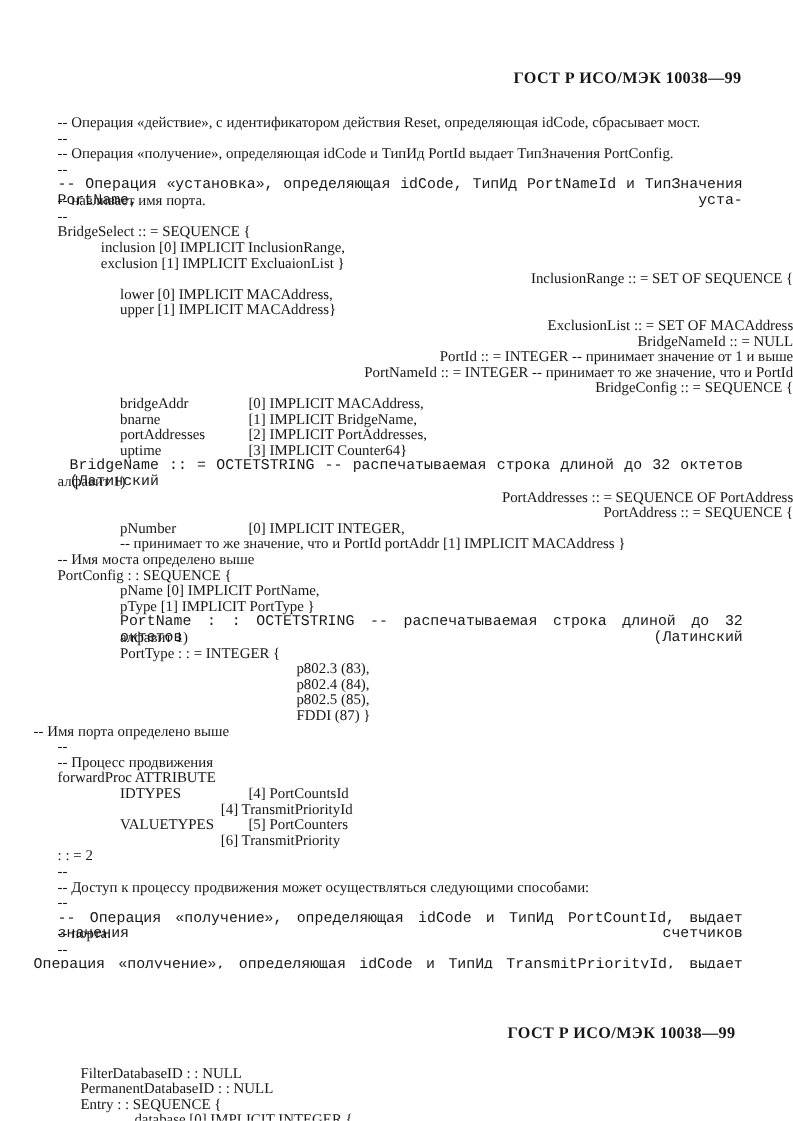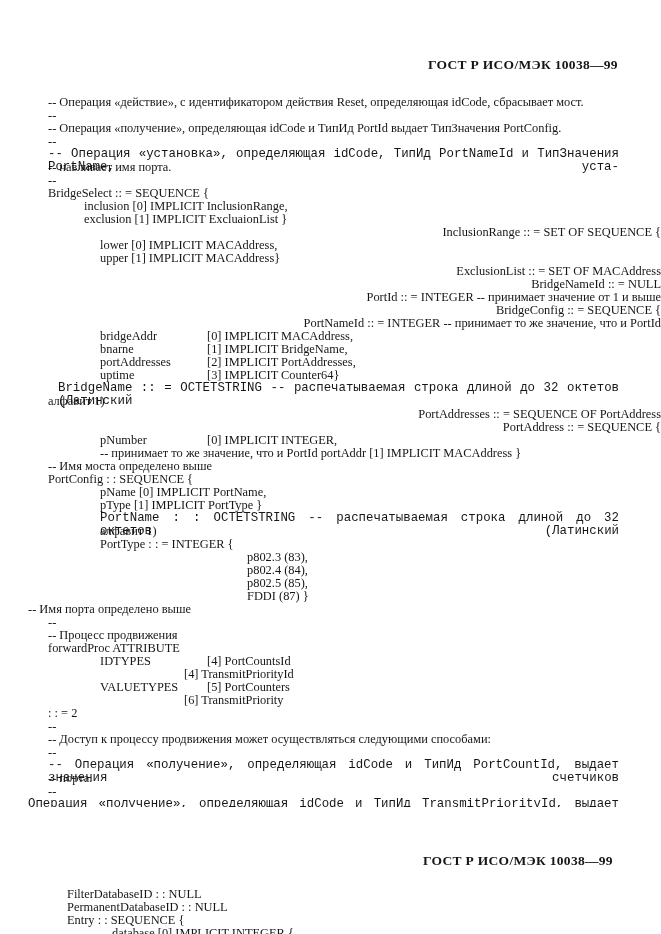--- a/index.html
+++ b/index.html
@@ -84,22 +84,22 @@
   <div class="ln i48">--</div>
   <div class="ln i48">BridgeSelect :: = SEQUENCE {</div>
   <div class="ln i84">inclusion [0] IMPLICIT InclusionRange,</div>
   <div class="ln i84">exclusion [1] IMPLICIT ExcluaionList }</div>
   <div class="ln i58">InclusionRange :: = SET OF SEQUENCE {</div>
   <div class="ln i100">lower [0] IMPLICIT MACAddress,</div>
   <div class="ln i100">upper [1] IMPLICIT MACAddress}</div>
   <div class="ln i58">ExclusionList :: = SET OF MACAddress</div>
   <div class="ln i58">BridgeNameId :: = NULL</div>
   <div class="ln i58">PortId :: = INTEGER -- принимает значение от 1 и выше</div>
+  <div class="ln i58">PortNameId :: = INTEGER -- принимает то же значение, что и PortId</div>
   <div class="ln i58">BridgeConfig :: = SEQUENCE {</div>
-  <div class="ln i58">PortNameId :: = INTEGER -- принимает то же значение, что и PortId</div>
   <div class="ln i100"><span class="colA">bridgeAddr</span><span>[0] IMPLICIT MACAddress,</span></div>
   <div class="ln i100"><span class="colA">bnarne</span><span>[1] IMPLICIT BridgeName,</span></div>
   <div class="ln i100"><span class="colA">portAddresses</span><span>[2] IMPLICIT PortAddresses,</span></div>
   <div class="ln i100"><span class="colA">uptime</span><span>[3] IMPLICIT Counter64}</span></div>
   <div class="ln i58 just">BridgeName :: = OCTETSTRING -- распечатываемая строка длиной до 32 октетов (Латинский</div>
   <div class="ln i48">алфавит 1)</div>
   <div class="ln i58">PortAddresses :: = SEQUENCE OF PortAddress</div>
   <div class="ln i58">PortAddress :: = SEQUENCE {</div>
   <div class="ln i100"><span class="colA">pNumber</span><span>[0] IMPLICIT INTEGER,</span></div>
   <div class="ln i100">-- принимает то же значение, что и PortId portAddr [1] IMPLICIT MACAddress }</div>

